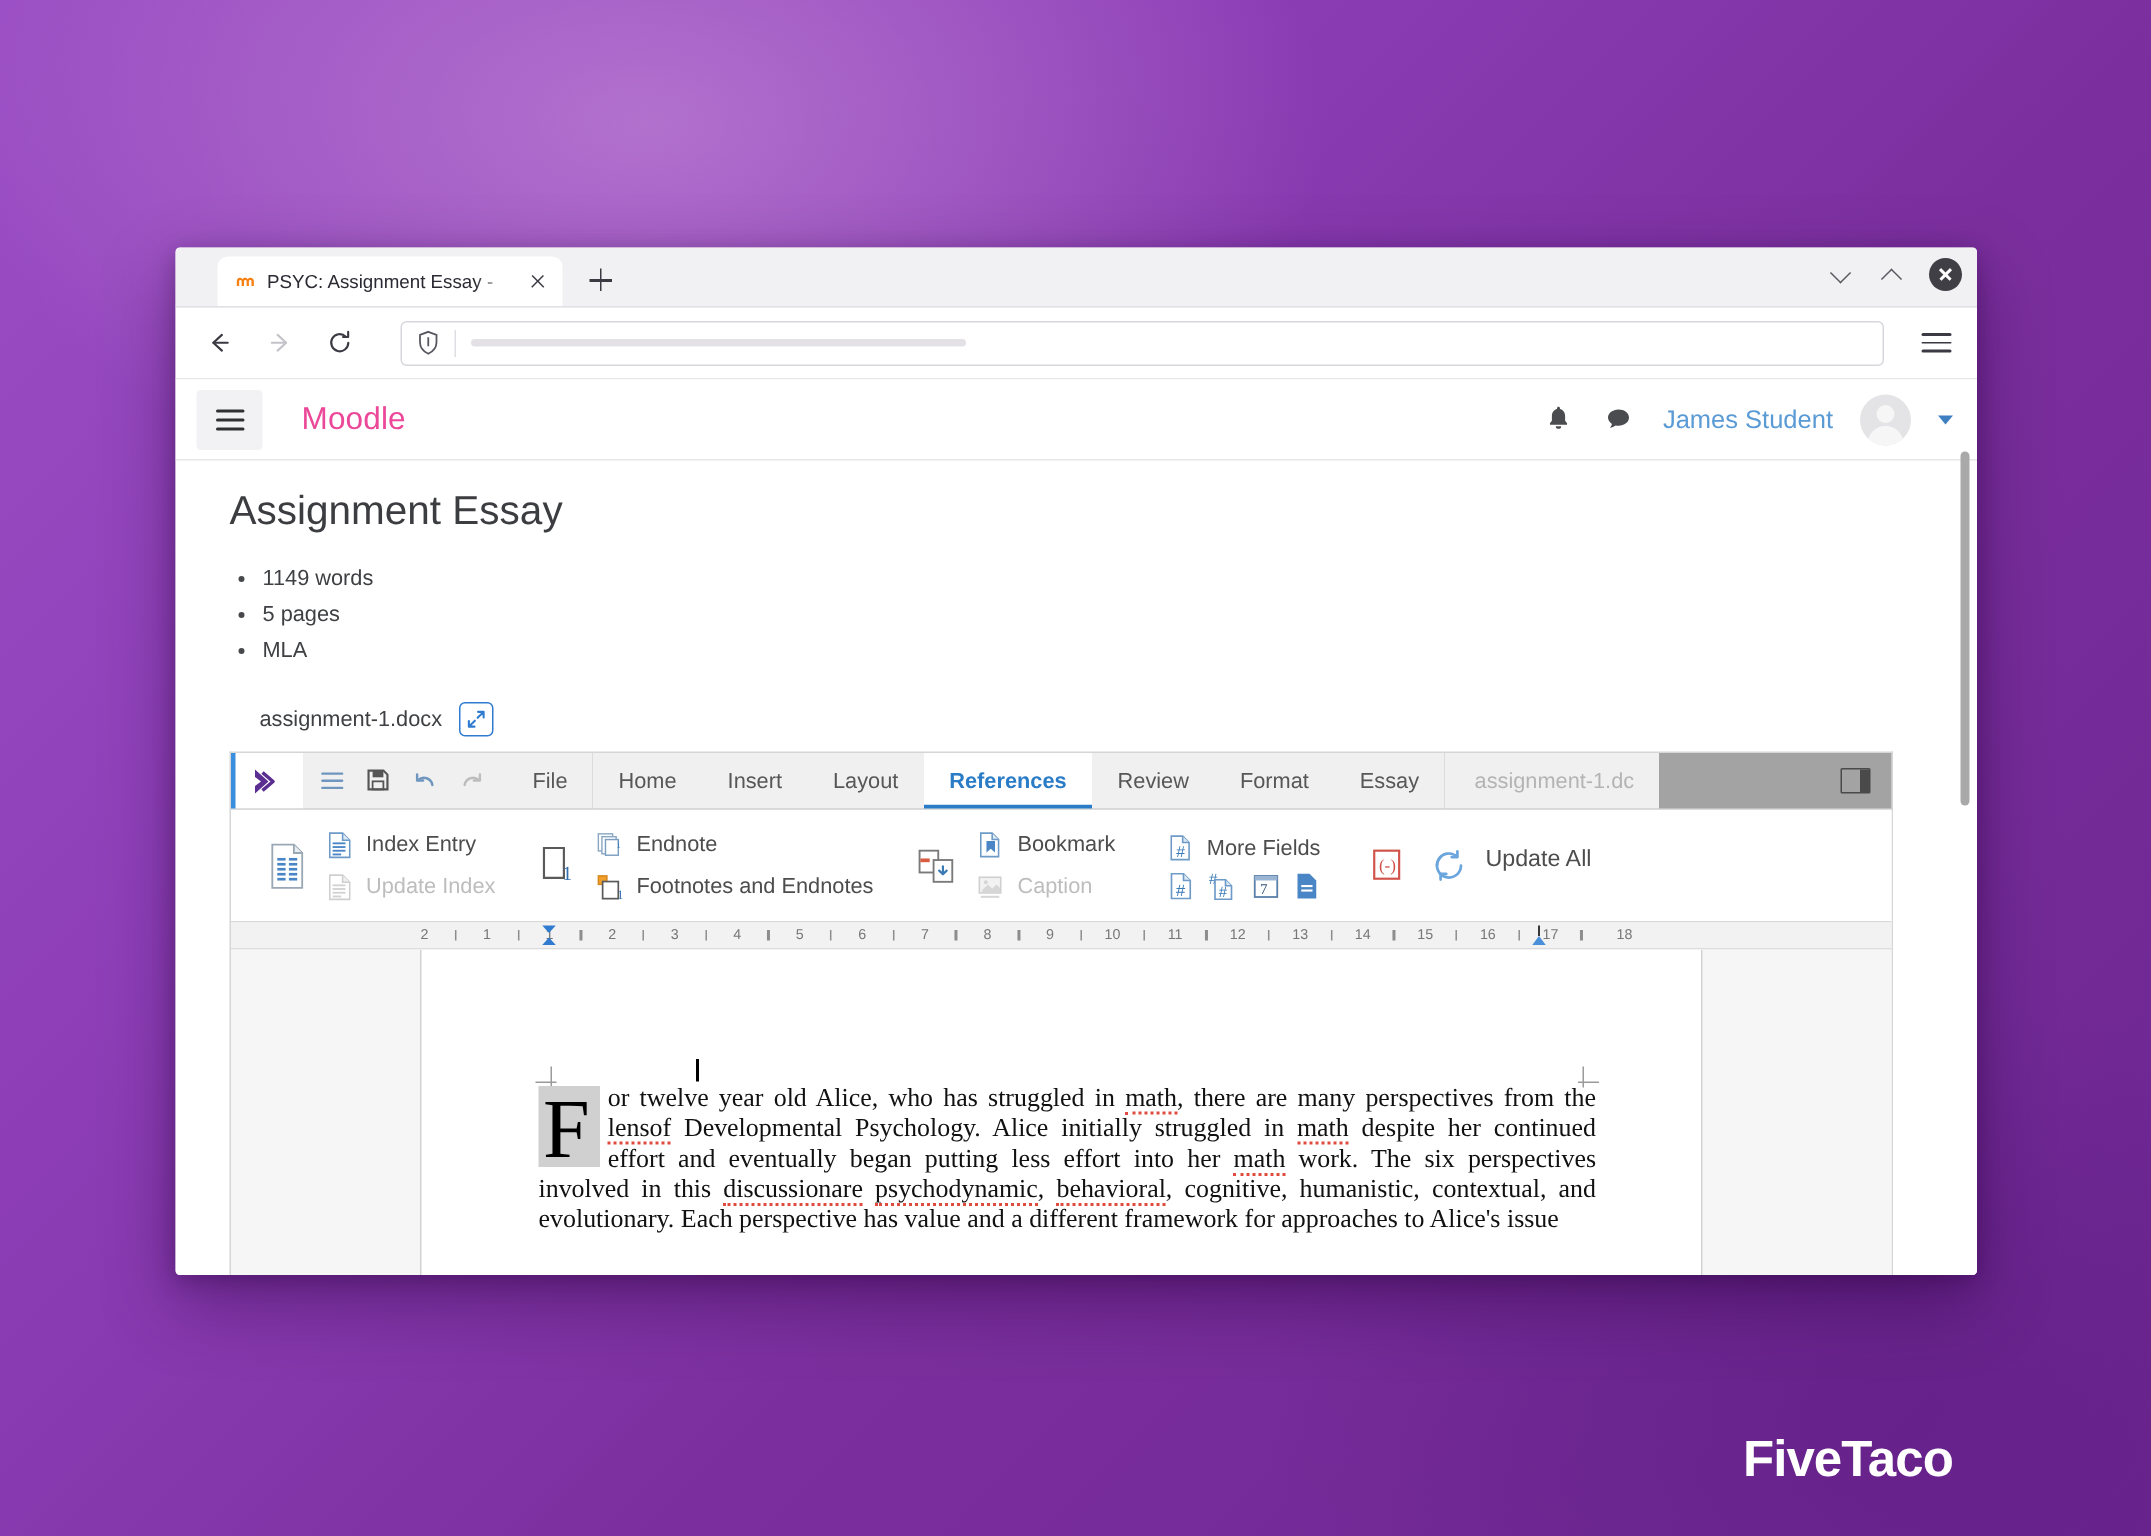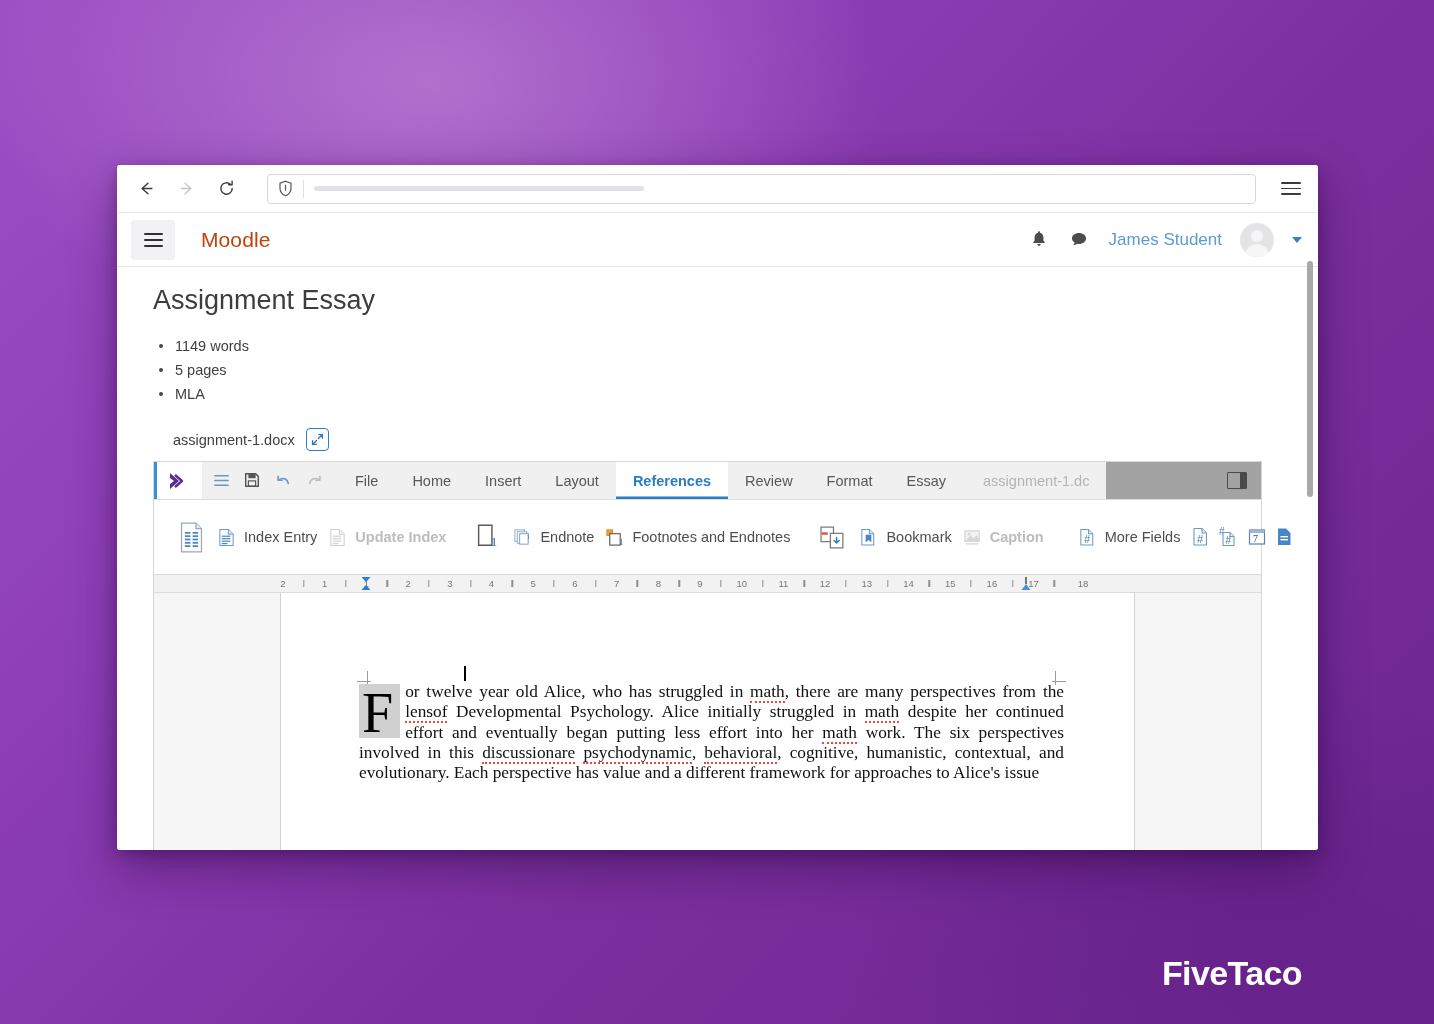--- a/index.html
+++ b/index.html
@@ -130,21 +130,21 @@
     height: 54px; background: #fff; border-bottom: 1px solid #e6e6e6;
     display: flex; align-items: center; padding: 0 16px 0 14px; flex: none;
   }
   .hamburger {
     width: 44px; height: 40px; background: #f2f2f4; border-radius: 3px;
     display: flex; flex-direction: column; align-items: center; justify-content: center;
     gap: 4px; cursor: pointer;
   }
   .hamburger span { width: 19px; height: 2px; background: #2f3033; border-radius: 1px; }
   .moodle-brand {
-    margin-left: 26px; font-size: 21px; color: #c2410c; letter-spacing: .1px;
+    margin-left: 26px; font-size: 21px; color: #ec4899; letter-spacing: .1px;
   }
   .header-right { margin-left: auto; display: flex; align-items: center; gap: 18px; }
   .hdr-icon { width: 22px; height: 22px; cursor: pointer; color: #4b4c4f; }
   .user-name { font-size: 17px; color: #5b9bd5; cursor: pointer; white-space: nowrap; }
   .avatar {
     width: 34px; height: 34px; border-radius: 50%; background: #e4e4e6;
     overflow: hidden; position: relative; cursor: pointer;
   }
   .avatar::before {
     content: ""; position: absolute; left: 11px; top: 7px;
@@ -231,26 +231,26 @@
     width: 6.5px; background: #4a4a4a;
   }
 
   .ribbon {
     height: 75px; background: #fff; border-bottom: 1px solid #d9d9d9;
     display: flex; align-items: center; padding: 0 14px; flex: none;
     position: relative;
   }
   .rgrp { display: flex; align-items: center; height: 56px; }
   .rgrp-big { display: flex; align-items: center; justify-content: center; padding: 0 10px; }
-  .rstack { display: flex; flex-direction: row; justify-content: flex-end; gap: 3px; }
+  .rstack { display: flex; flex-direction: column; justify-content: flex-end; gap: 3px; }
   .ritem {
     display: flex; align-items: center; gap: 8px; height: 25px;
     padding: 0 6px 0 2px; cursor: pointer; border-radius: 2px;
   }
-  .ritem.disabled { cursor: default; font-weight: bold; }
+  .ritem.disabled { cursor: default; }
   .ritem-label { font-size: 14.5px; color: #4d4d4d; white-space: nowrap; }
   .ritem.disabled .ritem-label { color: #bdbdbd; }
   .ricon { width: 19px; height: 19px; flex: none; }
   .ricon-lg { width: 27px; height: 31px; flex: none; }
   .field-row { display: flex; align-items: center; gap: 8px; padding-left: 2px; }
   .field-ico { width: 20px; height: 20px; cursor: pointer; }
   .update-all { display: flex; gap: 11px; padding-left: 4px; cursor: pointer; }
 
   
   .ruler {
@@ -326,20 +326,38 @@
     letter-spacing: -0.6px;
   }
 </style>
 </head>
 <body>
 
 <div class="bg-glow"></div>
 
 <div class="browser">
 
+  <div class="tabstrip">
+    <div class="tab">
+      <span class="tab-fav">
+        <svg width="14" height="14" viewBox="0 0 16 16">
+            <path d="M1 11V7.2c0-1.4 1-2.4 2.3-2.4 1 0 1.7.5 2 1.1.4-.7 1.1-1.1 2-1.1 1 0 1.7.5 2 1.1.4-.7 1.1-1.1 2.1-1.1 1.4 0 2.6 1 2.6 2.6V11h-1.8V7.6c0-.7-.4-1.1-1-1.1s-1 .4-1 1.1V11H8.5V7.6c0-.7-.4-1.1-1-1.1s-1 .4-1 1.1V11H4.7V7.6c0-.7-.4-1.1-1-1.1s-.9.4-.9 1.1V11z" fill="#f98012"></path>
+          </svg>
+      </span>
+      <span class="tab-title">PSYC: Assignment Essay - </span>
+      <span class="tab-close"></span>
+    </div>
+    <div class="newtab"></div>
+
+    <div class="wincontrols">
+      <span class="wc-chev wc-down"></span>
+      <span class="wc-chev wc-up"></span>
+      <span class="wc-close"></span>
+    </div>
+  </div>
 
   <div class="navbar">
     <div class="navbtn">
       <svg width="19" height="19" viewBox="0 0 20 20">
           <path d="M11.5 4.5L5.5 10l6 5.5" fill="none" stroke="currentColor" stroke-width="1.5" stroke-linecap="round" stroke-linejoin="round"></path>
           <path d="M5.6 10h10" stroke="currentColor" stroke-width="1.5" stroke-linecap="round"></path>
         </svg>
     </div>
     <div class="navbtn disabled">
       <svg width="19" height="19" viewBox="0 0 20 20">

